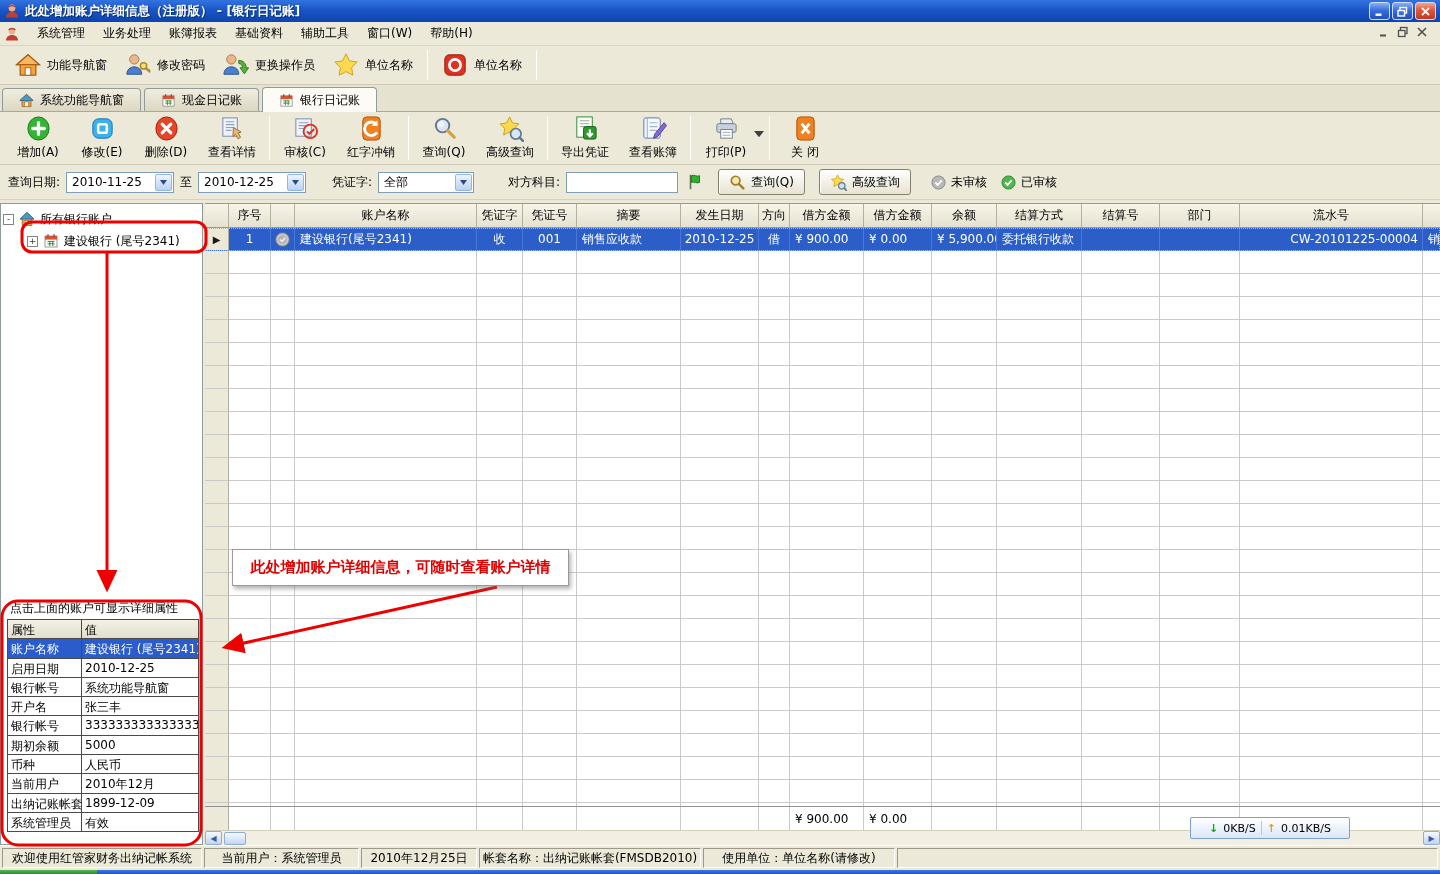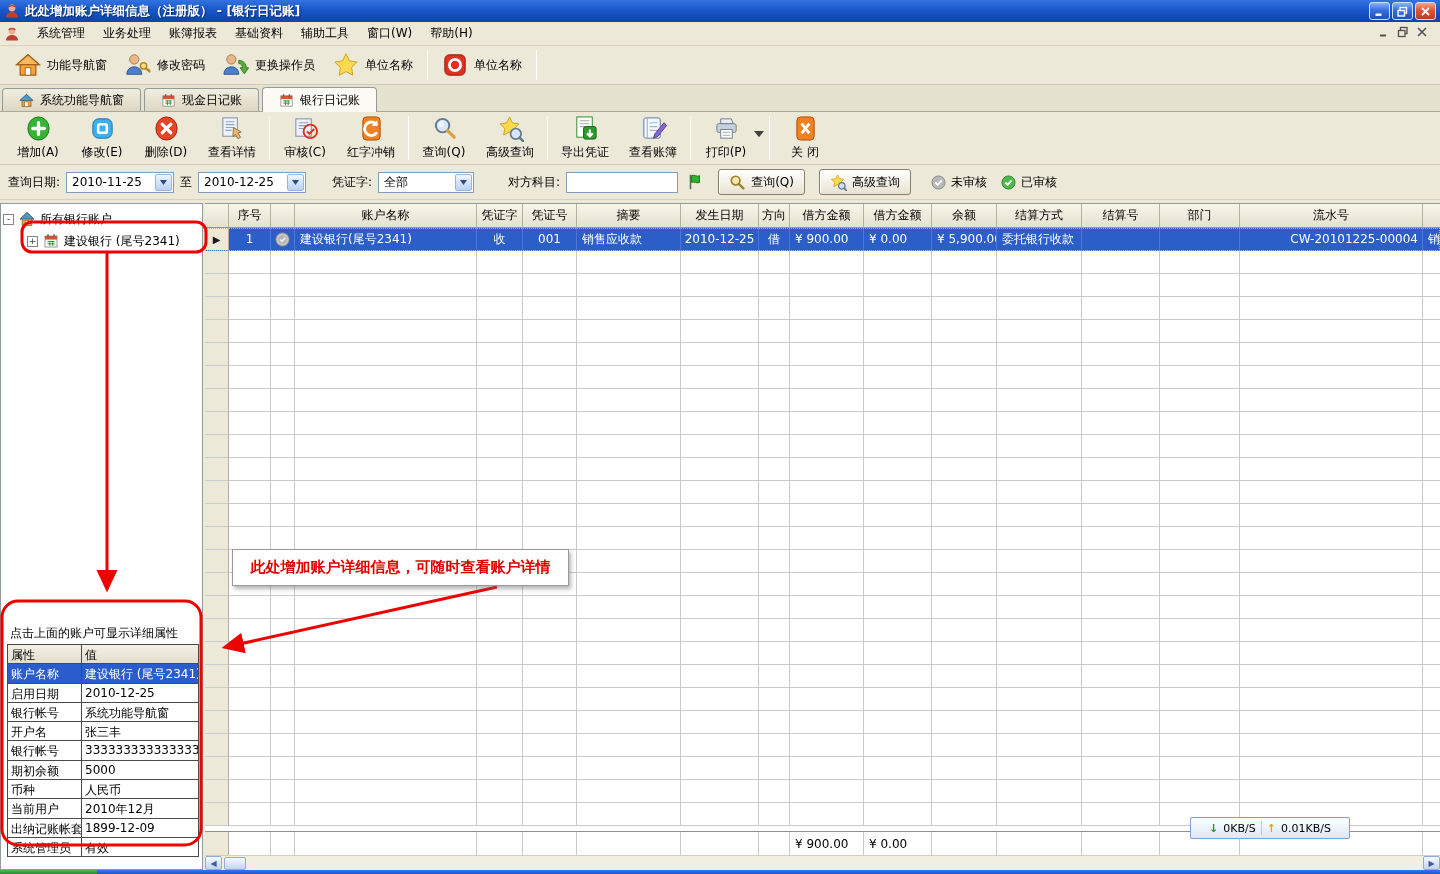--- a/index.html
+++ b/index.html
@@ -1088,20 +1088,28 @@
           <div class="gc" style="width: 19px;"></div>
         </div>
       <div class="hscroll">
         <span class="sbtn">◀</span>
         <span class="sthumb"></span>
         <span class="sbtn rt">▶</span>
       </div>
     </div>
   </div>
 
+  <div class="statusbar" id="status-bar">
+      <div class="sitem" style="width: 200px;">欢迎使用红管家财务出纳记帐系统</div>
+      <div class="sitem" style="width: 155px;">当前用户：系统管理员</div>
+      <div class="sitem" style="width: 116px;">2010年12月25日</div>
+      <div class="sitem" style="width: 222px;">帐套名称：出纳记账帐套(FMSDB2010)</div>
+      <div class="sitem" style="width: 192px;">使用单位：单位名称(请修改)</div>
+      <div class="sitem fill"></div>
+    </div>
 
   <div class="taskstrip">
     <span class="ts-green"></span>
     <span class="ts-blue"></span>
   </div>
 
   <div class="netbox">
     <span class="net-down">↓</span>
     <span>0KB/S</span>
     <span class="netdiv"></span>

